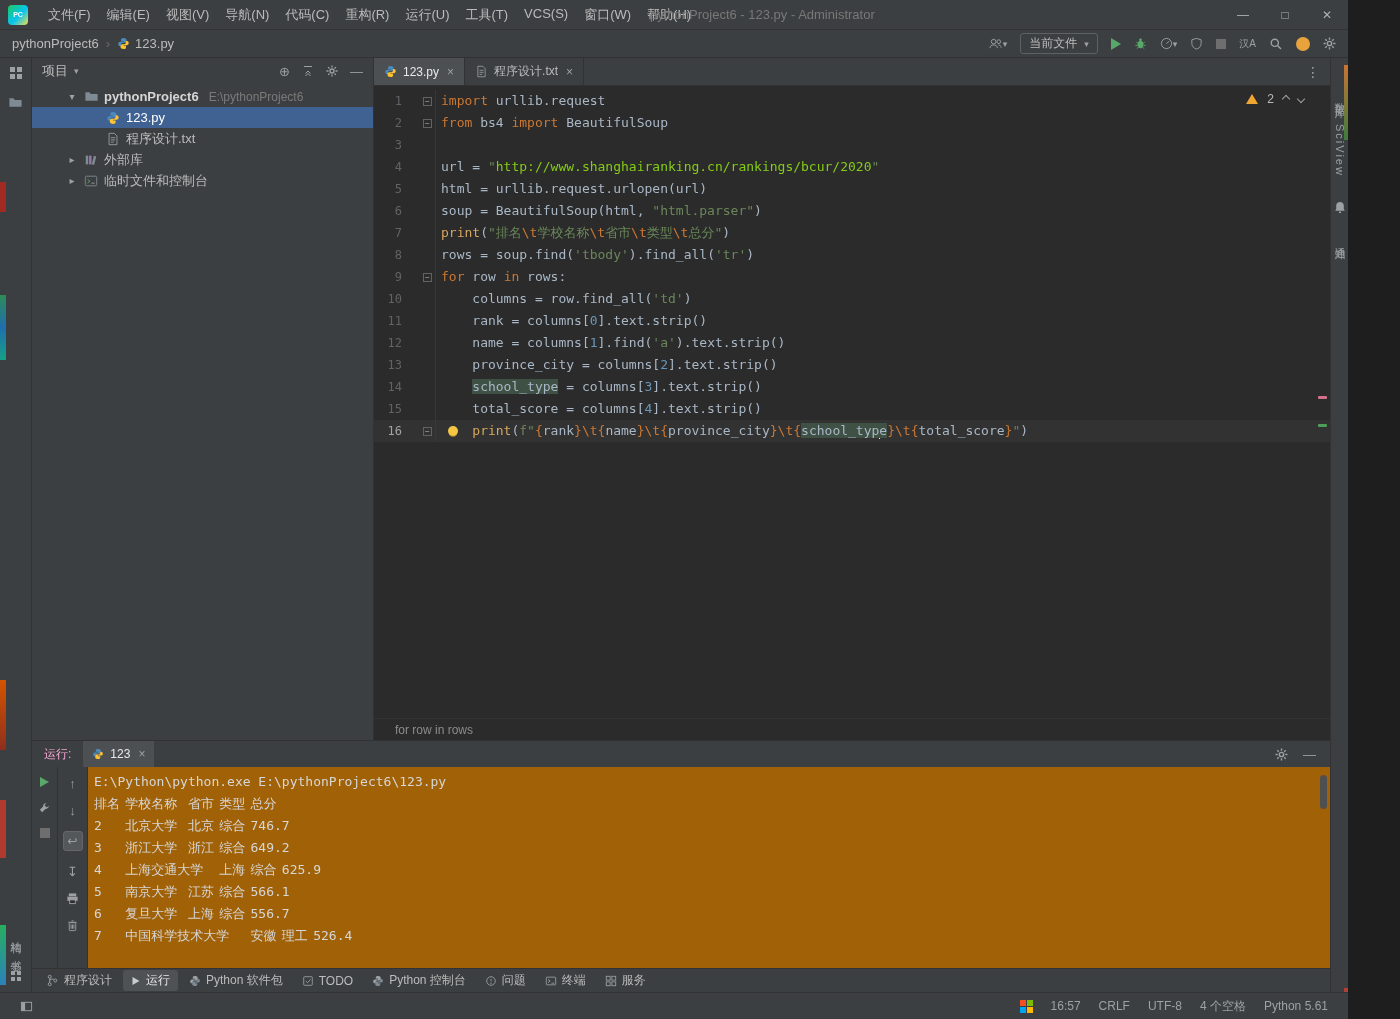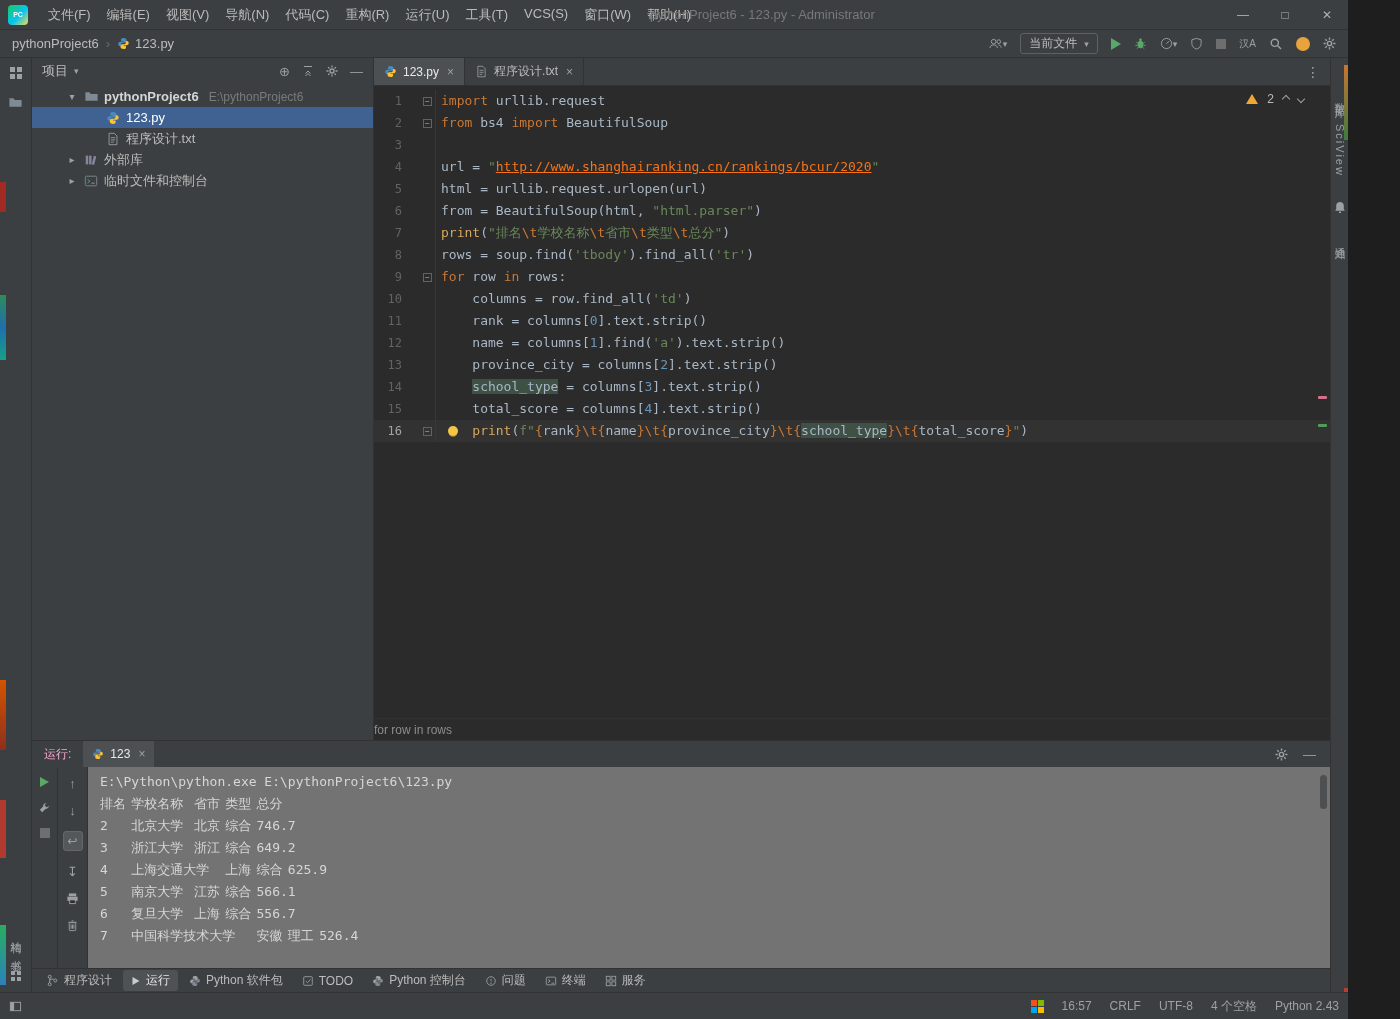--- a/index.html
+++ b/index.html
@@ -62,60 +62,60 @@
 .code-line{display:flex;height:22px;line-height:22px;font-family:"DejaVu Sans Mono","Liberation Mono",monospace;font-size:13px}
 .code-line.current{background:#323232}
 .ln{width:28px;text-align:right;color:#606366;font-size:12px;flex:none}
 .current .ln{color:#A4A3A3}
 .fold{width:34px;flex:none;display:flex;justify-content:flex-end;align-items:center;padding-right:3px;border-right:1px solid #353739}
 .fold-box{width:9px;height:9px;border:1px solid #5F6367;color:#9DA0A4;font-size:8px;line-height:7px;text-align:center}
 .codetext{flex:1;white-space:pre;position:relative;padding-left:5px;color:#A9B7C6}
 .tk-k{color:#CC7832}
 .tk-f{color:#D7A65F}
 .tk-s{color:#6A8759}
-.tk-su{color:#f97316;text-decoration:underline}
+.tk-su{color:#84cc16;}
 .tk-e{color:#CC7832}
 .tk-n2{color:#6897BB}
 .tk-d{color:#A9B7C6}
 .tk-hl{background:#3E5144}
 .caret{display:inline-block;width:1.5px;height:15px;background:#fff;vertical-align:middle;margin:0 -0.75px}
 .bulb{position:absolute;left:12px;top:6px;width:10px;height:10px;border-radius:50%;background:#F5C644;box-shadow:0 2px 0 -1px #8C7332}
 .inspect{position:absolute;top:6px;right:26px;display:flex;align-items:center;gap:9px;font-size:12px;color:#BBBBBB}
 .warn-tri{width:0;height:0;border-left:6px solid transparent;border-right:6px solid transparent;border-bottom:10px solid #F0A732;display:inline-block}
 .chev{width:6px;height:6px;border-left:1.5px solid #9DA0A4;border-bottom:1.5px solid #9DA0A4;display:inline-block}
 .chev.up{transform:rotate(135deg)}
 .chev.down{transform:rotate(-45deg)}
 .editor-marks{position:absolute;top:0;right:0;bottom:0;width:14px}
 .mark{position:absolute;right:3px;width:9px;height:3px;border-radius:1px}
 .mark.pink{top:310px;background:#D4708C}
 .mark.green{top:338px;background:#4F9E58}
-.crumbbar{height:22px;background:#2B2B2B;border-top:1px solid #323232;display:flex;align-items:center;padding-left:0;font-size:12px;color:#8C8C8C}
+.crumbbar{height:22px;background:#2B2B2B;border-top:1px solid #323232;display:flex;align-items:center;padding-left:21px;font-size:12px;color:#8C8C8C}
 
 
 .runpanel{position:absolute;top:740px;left:32px;right:18px;height:228px;display:flex;flex-direction:column;border-top:1px solid #323232;background:#3C3F41;z-index:5}
 .run-header{height:26px;display:flex;align-items:center;gap:12px;padding-left:12px;flex:none}
 .run-title{font-size:12px;color:#f9a8d4}
 .run-tab{height:26px;display:flex;align-items:center;gap:6px;padding:0 9px;background:#4C5052;font-size:12px;color:#E8E8E8}
 .run-header-icons{margin-left:auto;display:flex;gap:15px;align-items:center;padding-right:14px;color:#9DA0A4}
 .run-body{flex:1;display:flex;min-height:0}
 .rtb{width:26px;background:#3C3F41;border-right:1px solid #323232;display:flex;flex-direction:column;align-items:center;padding-top:10px;gap:14px;flex:none}
 .rtb.b{width:30px}
 .arr{color:#9DA0A4;font-size:13px;line-height:1}
 .toggle{width:20px;height:20px;display:flex;align-items:center;justify-content:center;border-radius:3px;color:#9DA0A4;font-size:12px}
 .toggle.active{background:#55585A;border:1px solid #666}
 .rplay{width:0;height:0;border-left:9px solid #59A869;border-top:5.5px solid transparent;border-bottom:5.5px solid transparent}
-.console{flex:1;background:#737373;position:relative;padding:4px 0 0 12px;overflow:hidden}
+.console{flex:1;background:#a16207;position:relative;padding:4px 0 0 6px;overflow:hidden}
 .console-line{height:22px;line-height:22px;font-family:"DejaVu Sans Mono","Liberation Mono",monospace;font-size:13px;color:#D6D6D6;white-space:pre;tab-size:4}
 .console-scrollthumb{position:absolute;right:3px;top:8px;width:7px;height:34px;background:#4D4F51;border-radius:4px}
 
 
 .bottombar{position:absolute;top:968px;left:32px;right:18px;height:24px;background:#3C3F41;border-top:1px solid #323232;display:flex;align-items:center;gap:3px;padding-left:6px;z-index:5}
 .bbar-item{display:flex;align-items:center;gap:5px;padding:2px 8px;font-size:12px;color:#BBBBBB;border-radius:3px}
 .bbar-item.active{background:#4E5254;color:#E8E8E8}
-.statusbar{position:absolute;bottom:0;left:0;right:0;height:27px;background:#3C3F41;border-top:1px solid #323232;display:flex;align-items:center;padding:0 9px;font-size:12px;color:#9DA0A4;z-index:20}
+.statusbar{position:absolute;bottom:0;left:0;right:0;height:27px;background:#3C3F41;border-top:1px solid #323232;display:flex;align-items:center;padding:0 20px;font-size:12px;color:#9DA0A4;z-index:20}
 .status-right{margin-left:auto;display:flex;align-items:center;gap:18px}
 .win-colors{display:grid;grid-template-columns:6px 6px;gap:1px}
 .win-colors span{width:6px;height:6px;display:block}
 </style>
 </head>
 <body>
 
 <div class="app">
 
   <div class="titlebar">
@@ -395,21 +395,21 @@
             <span class="codetext"><span class="tk-d">url = </span><span class="tk-s">"</span><span class="tk-su">http://www.shanghairanking.cn/rankings/bcur/2020</span><span class="tk-s">"</span></span>
           </div>
           <div class="code-line">
             <span class="ln">5</span>
             <span class="fold"></span>
             <span class="codetext"><span class="tk-d">html = urllib.request.urlopen(url)</span></span>
           </div>
           <div class="code-line">
             <span class="ln">6</span>
             <span class="fold"></span>
-            <span class="codetext"><span class="tk-d">from = BeautifulSoup(html, </span><span class="tk-s">"html.parser"</span><span class="tk-d">)</span></span>
+            <span class="codetext"><span class="tk-d">soup = BeautifulSoup(html, </span><span class="tk-s">"html.parser"</span><span class="tk-d">)</span></span>
           </div>
           <div class="code-line">
             <span class="ln">7</span>
             <span class="fold"></span>
             <span class="codetext"><span class="tk-f">print</span><span class="tk-d">(</span><span class="tk-s">"排名</span><span class="tk-e">\t</span><span class="tk-s">学校名称</span><span class="tk-e">\t</span><span class="tk-s">省市</span><span class="tk-e">\t</span><span class="tk-s">类型</span><span class="tk-e">\t</span><span class="tk-s">总分"</span><span class="tk-d">)</span></span>
           </div>
           <div class="code-line">
             <span class="ln">8</span>
             <span class="fold"></span>
             <span class="codetext"><span class="tk-d">rows = soup.find(</span><span class="tk-s">'tbody'</span><span class="tk-d">).find_all(</span><span class="tk-s">'tr'</span><span class="tk-d">)</span></span>
@@ -649,21 +649,21 @@
       <span class="win-colors">
           <span style="background:#F25022"></span>
           <span style="background:#7FBA00"></span>
           <span style="background:#00A4EF"></span>
           <span style="background:#FFB900"></span>
         </span>
       <span>16:57</span>
       <span>CRLF</span>
       <span>UTF-8</span>
       <span>4 个空格</span>
-      <span>Python 2.43</span>
+      <span>Python 5.61</span>
     </div>
   </div>
 
   <div class="sliver" style="left:0;top:182px;width:6px;height:30px;background:#A12B22"></div>
   <div class="sliver" style="left:0;top:295px;width:6px;height:65px;background:linear-gradient(#2E8B57,#1F6FAE,#16A085)"></div>
   <div class="sliver" style="left:0;top:680px;width:6px;height:70px;background:linear-gradient(#D35400,#8E2F1C)"></div>
   <div class="sliver" style="left:0;top:800px;width:6px;height:58px;background:#B03A2E"></div>
   <div class="sliver" style="left:0;top:925px;width:6px;height:60px;background:linear-gradient(#27AE60,#2C81BA)"></div>
   <div class="sliver" style="right:0;top:65px;width:4px;height:75px;background:linear-gradient(#C87533,#3E7C3E)"></div>
   <div class="sliver" style="right:0;top:988px;width:4px;height:24px;background:linear-gradient(#C0392B,#2C81BA)"></div>

